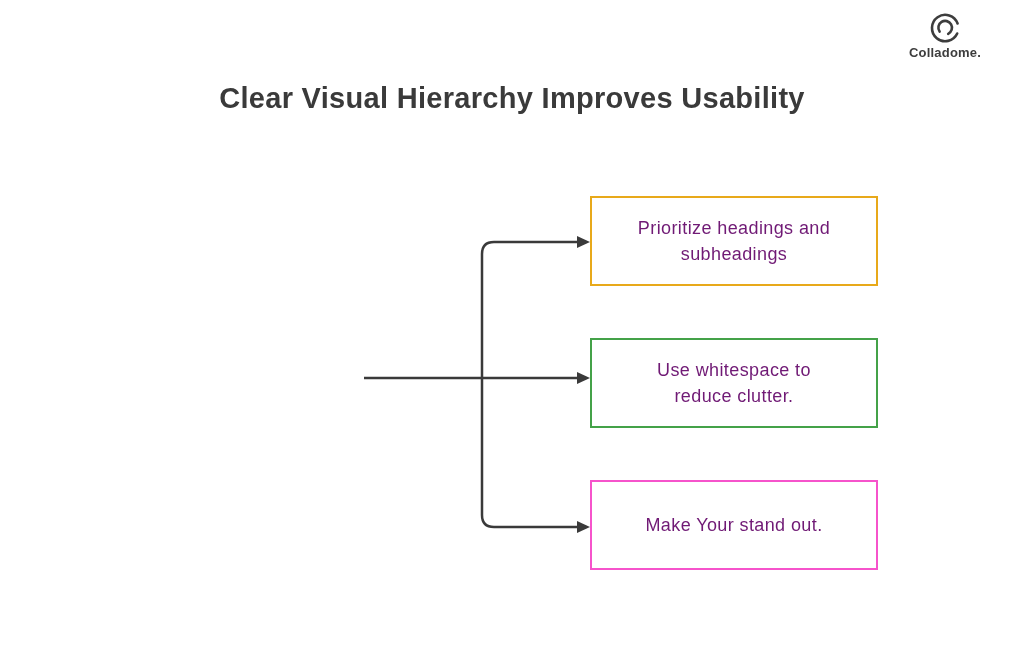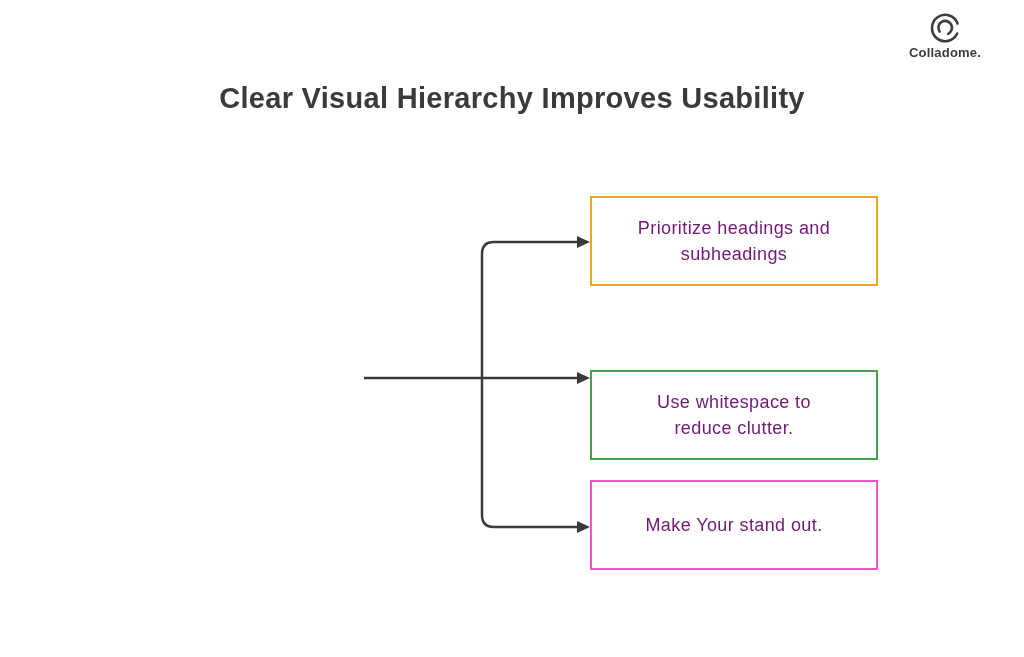--- a/index.html
+++ b/index.html
@@ -67,21 +67,21 @@
     font-weight: 500;
   }
   .node-branch {
     left: 590px;
     width: 288px; height: 90px;
     font-size: 18px;
     line-height: 26px;
     font-weight: 500;
   }
   .node-branch-0 { top: 196px; }
-  .node-branch-1 { top: 338px; margin-top: 32px; }
+  .node-branch-1 { top: 338px; }
   .node-branch-2 { top: 480px; }
 
   .connectors {
     position: absolute;
     inset: 0;
     width: 1024px;
     height: 657px;
     pointer-events: none;
   }
   .connector-path { fill: none; stroke-width: 2.5px; }

